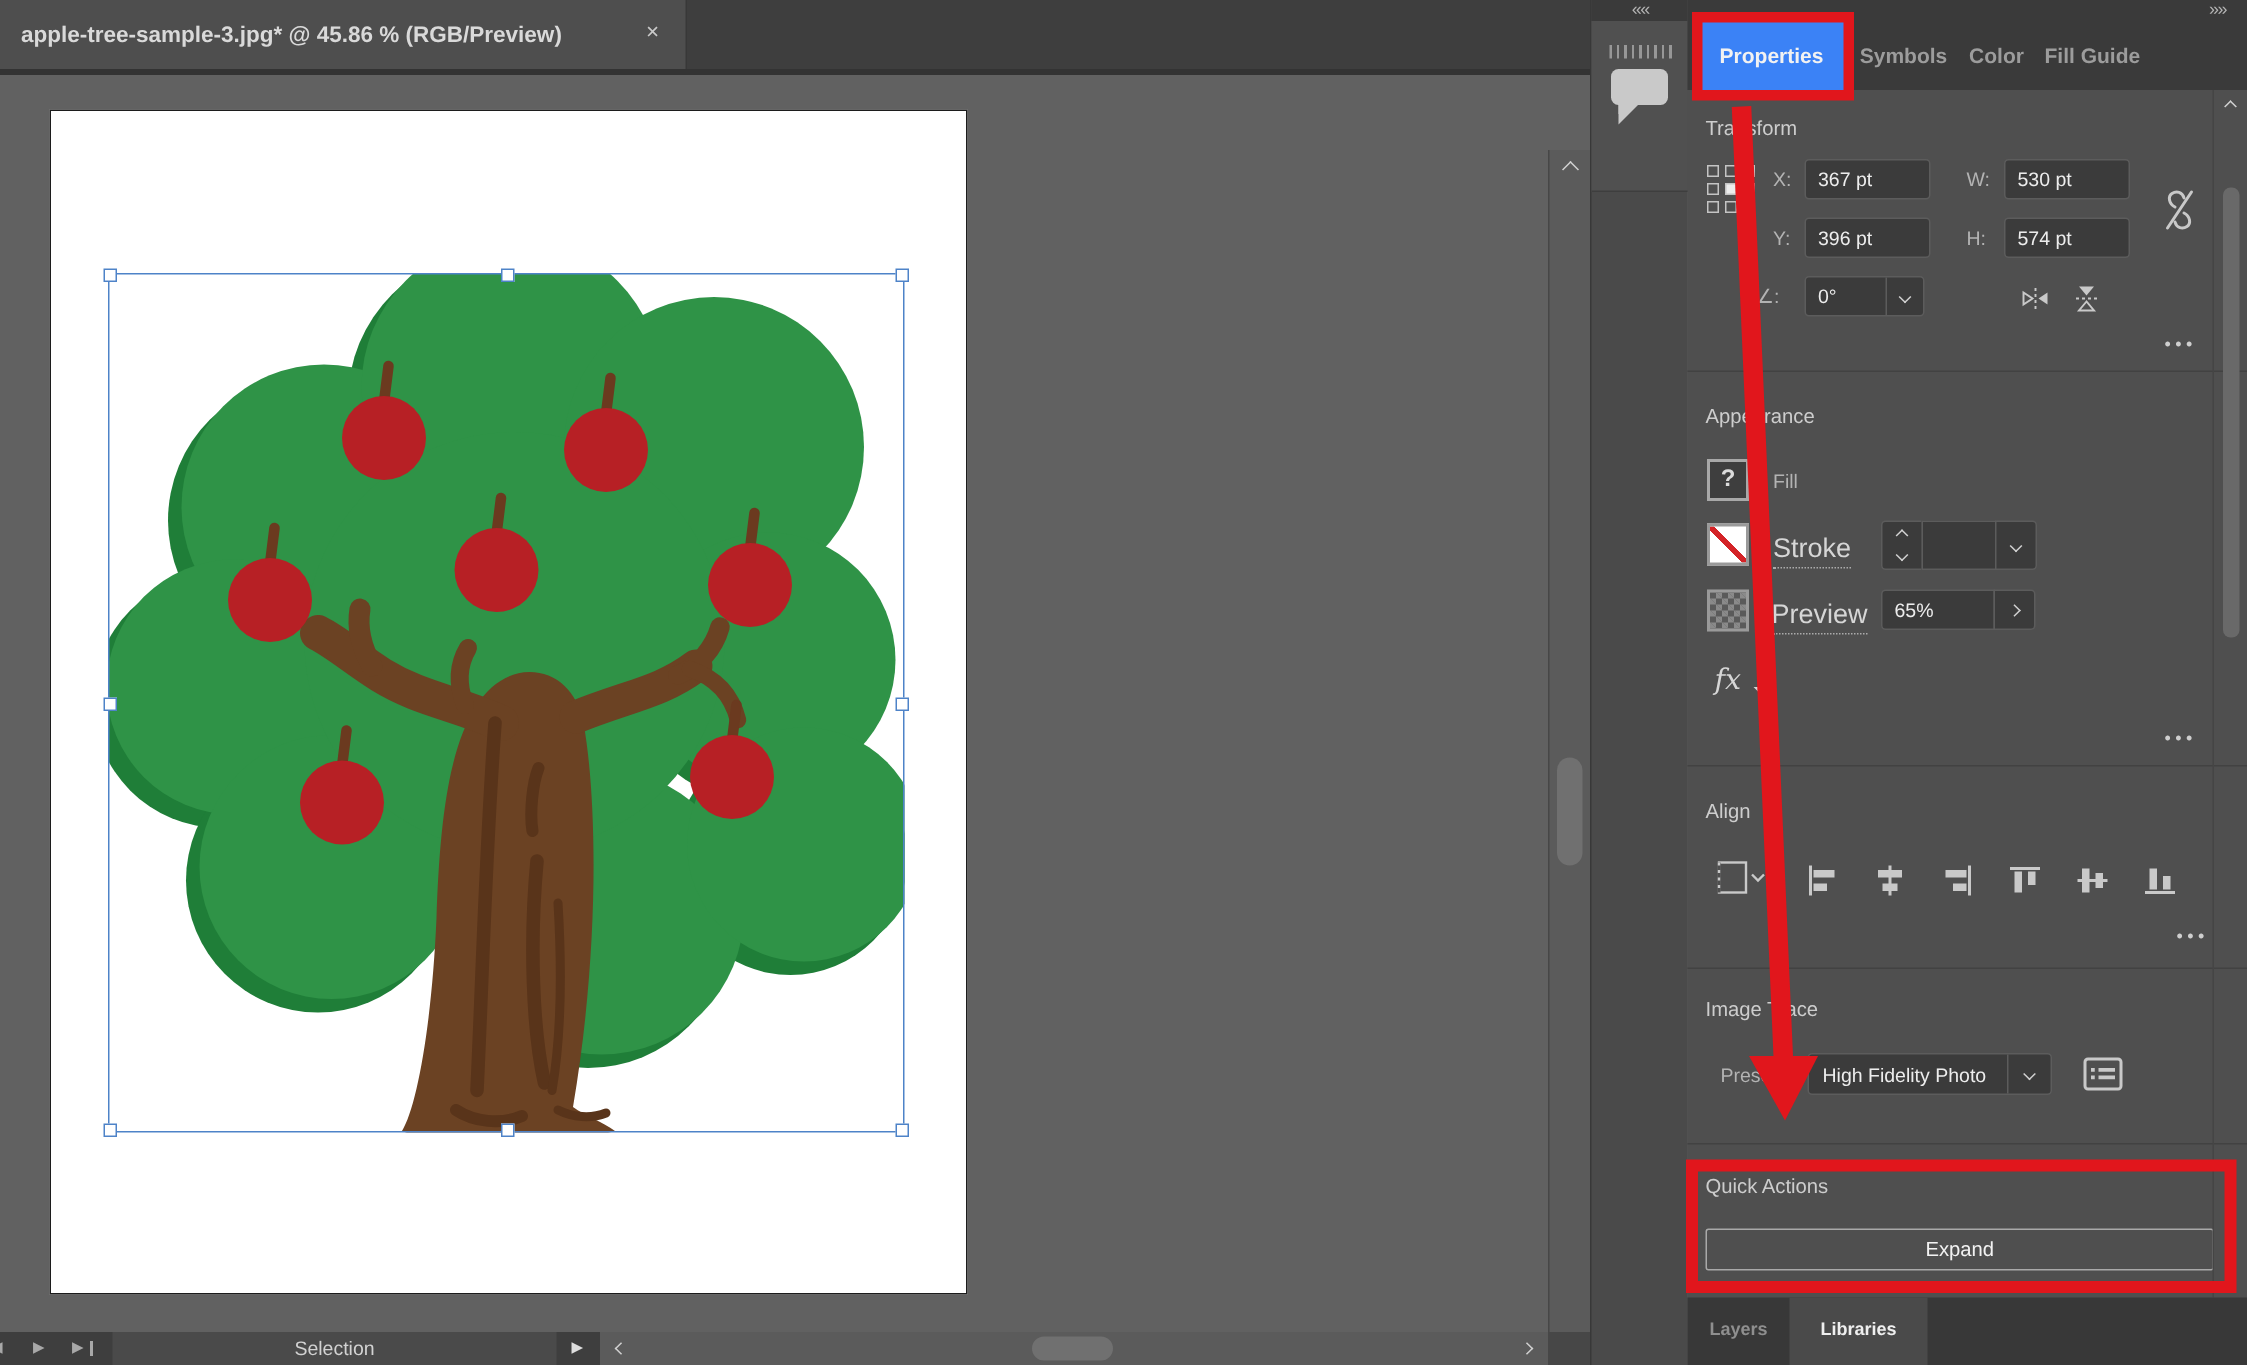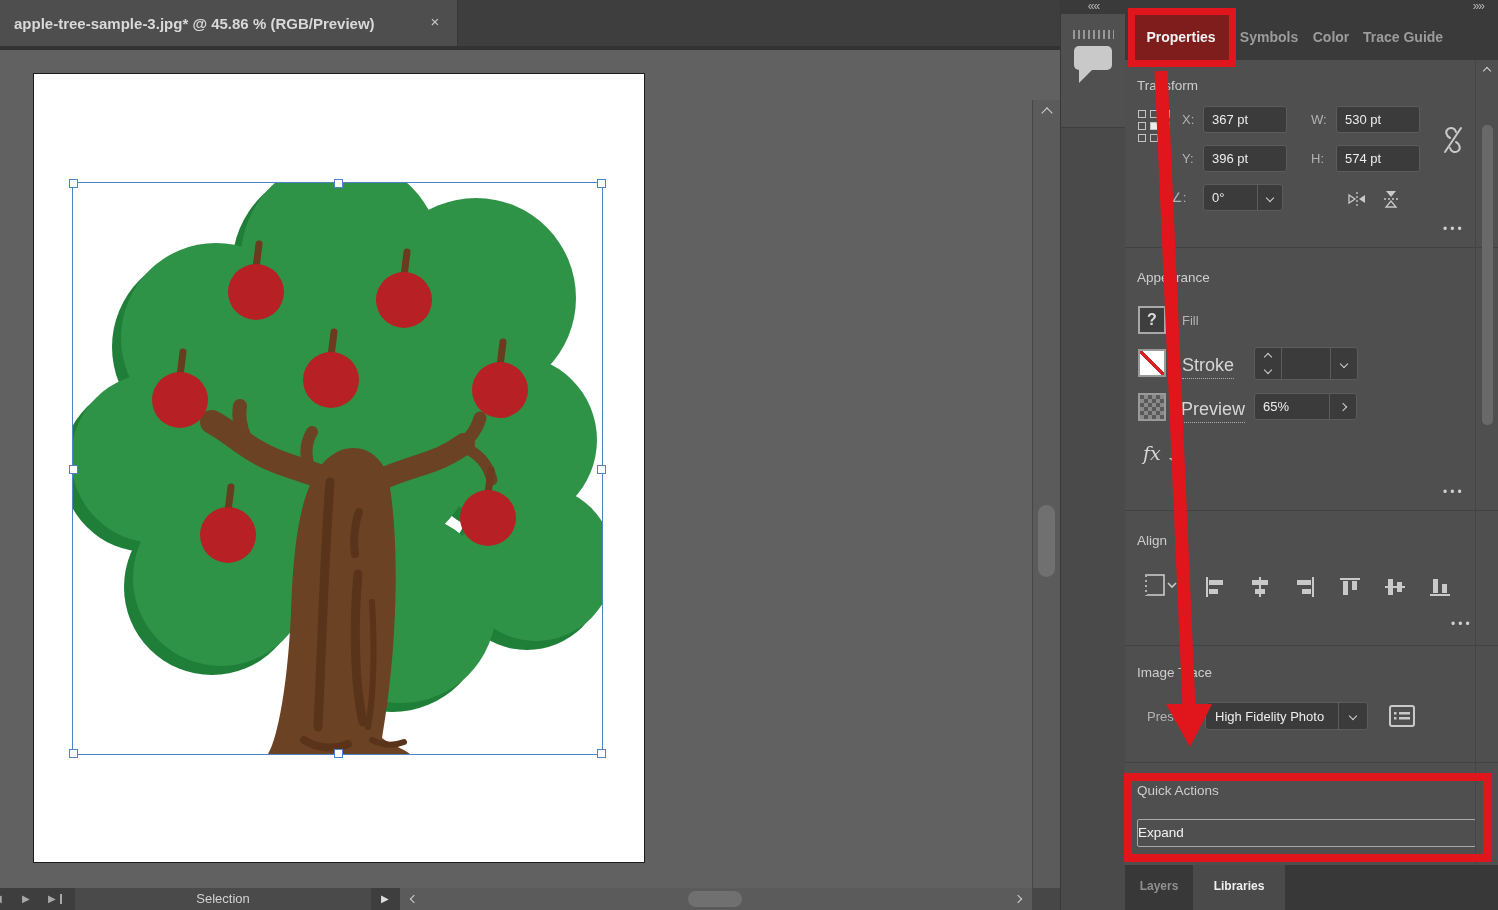--- a/index.html
+++ b/index.html
@@ -42,21 +42,21 @@
   .bubble{left:13px;top:32px;width:38px;height:24px;background:#C9C9C9;border-radius:5px;}
   .bubble:after{content:"";position:absolute;left:5px;top:23px;border:7px solid transparent;
     border-top-color:#C9C9C9;border-left-color:#C9C9C9;}
   
   .panel{left:1125px;top:0;width:373px;height:910px;background:#4F4F4F;}
   .panel-head{left:0;top:0;width:373px;height:14px;background:#3A3A3A;color:#B5B5B5;
     font-size:12px;line-height:13px;letter-spacing:-1px;}
   .tabbar{left:0;top:14px;width:373px;height:46px;background:#3A3A3A;}
   .ptab{position:absolute;top:0;height:46px;line-height:46px;font-size:14px;font-weight:bold;
     color:#9C9C9C;text-align:center;white-space:nowrap;overflow:hidden;}
-  .ptab.active{background:#7f1d1d;color:#F2F2F2;}
+  .ptab.active{background:#3b82f6;color:#F2F2F2;}
   .sec-title{font-size:13.5px;color:#CDCDCD;}
   .flabel{font-size:13px;color:#B3B3B3;}
   .field{background:#3B3B3B;border:1px solid #5C5C5C;border-radius:3px;color:#EDEDED;
     font-size:13px;display:flex;align-items:center;padding:0 8px;}
   .combo-chev{border-left:1px solid #5C5C5C;display:flex;align-items:center;justify-content:center;}
   .dots{font-size:12px;color:#CFCFCF;letter-spacing:3px;}
   .divider{left:0;width:373px;height:0;border-top:1px solid #424242;}
   .refgrid{display:grid;grid-template-columns:repeat(3,8px);grid-template-rows:repeat(3,8px);gap:4px;}
   .refgrid span{width:8px;height:8px;border:1.5px solid #C4C4C4;box-sizing:border-box;}
   .refgrid span.c{background:#ECECEC;}
@@ -68,21 +68,21 @@
   .sw-op{border:2px solid #9A9A9A;background-color:#5A5A5A;
     background-image:linear-gradient(45deg,#8A8A8A 25%,transparent 25%,transparent 75%,#8A8A8A 75%),
                      linear-gradient(45deg,#8A8A8A 25%,transparent 25%,transparent 75%,#8A8A8A 75%);
     background-size:8px 8px;background-position:0 0,4px 4px;}
   .ulabel{font-size:18px;color:#D6D6D6;border-bottom:1px dotted #ABABAB;padding-bottom:2px;}
   .stepper{background:#3B3B3B;border:1px solid #5C5C5C;border-radius:3px 0 0 3px;display:flex;
     flex-direction:column;align-items:center;justify-content:space-evenly;}
   .alignbtn{display:flex;align-items:center;justify-content:center;}
   .fx{font-family:"DejaVu Serif",serif;font-style:italic;font-size:19px;color:#D6D6D6;}
   .expand-btn{border:1px solid #A9A9A9;border-radius:2px;color:#F2F2F2;font-size:13.5px;
-    line-height:26px;background:transparent;}
+    text-align:center;line-height:26px;background:transparent;}
   .btab-bar{left:0;top:865px;width:373px;height:45px;background:#383838;}
   .btab{position:absolute;top:0;height:45px;line-height:42px;font-size:12px;font-weight:bold;text-align:center;}
   .pscroll{left:350px;top:60px;width:23px;height:805px;border-left:1px solid #454545;}
   .pthumb{left:6px;top:65px;width:11px;height:300px;background:#696969;border-radius:5px;}
   .anno{left:0;top:0;width:1498px;height:910px;pointer-events:none;z-index:50;}
   svg{display:block;}
 </style>
 </head>
 <body>
 
@@ -205,21 +205,21 @@
 </div>
 
 <div class="abs panel">
   <div class="abs panel-head">
     <span style="position:absolute;right:14px;top:0;">»»</span>
   </div>
   <div class="abs tabbar">
     <div class="ptab active" style="left:3px;width:106px;">Properties</div>
     <div class="ptab" style="left:112px;width:64px;">Symbols</div>
     <div class="ptab" style="left:180px;width:52px;">Color</div>
-    <div class="ptab" style="left:238px;width:80px;text-align:left;">Trace Guide</div>
+    <div class="ptab" style="left:238px;width:80px;text-align:left;">Fill Guide</div>
   </div>
 
   <div class="abs sec-title" style="left:12px;top:78px;">Transform</div>
   <div class="abs refgrid" style="left:13px;top:110px;">
     <span></span>
       <span></span>
       <span></span>
       <span></span>
       <span class="c"></span>
       <span></span>

